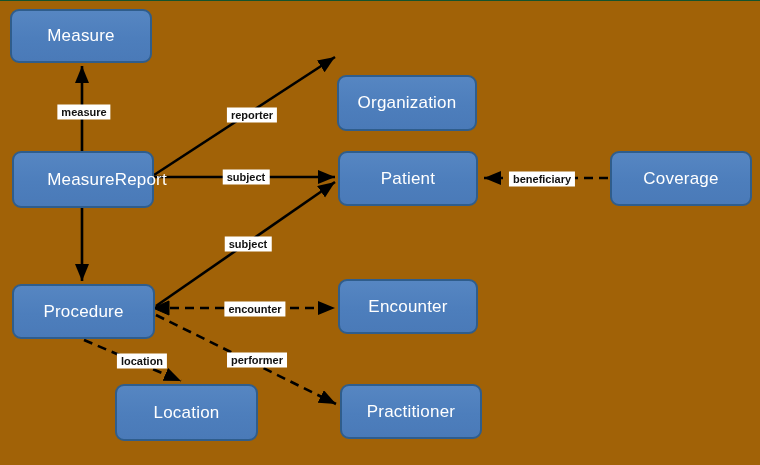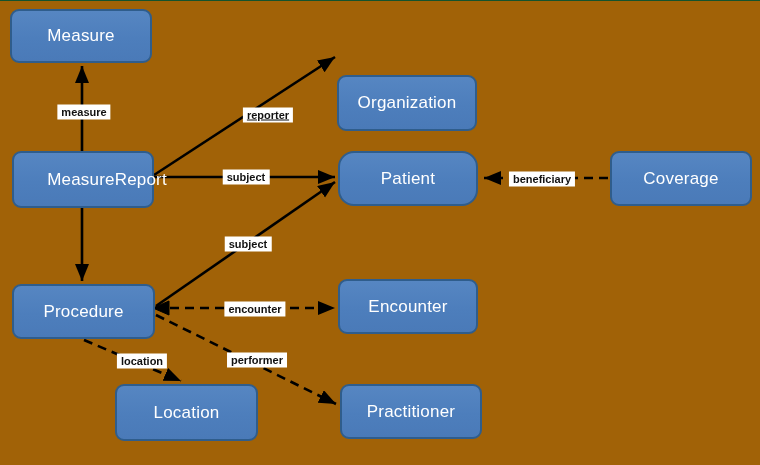--- a/index.html
+++ b/index.html
@@ -46,29 +46,29 @@
     font-size: 11px;
     font-weight: bold;
     padding: 2px 4px;
     white-space: nowrap;
     line-height: 1;
   }
   
   #n-measure       { left: 10px;  top: 8px;   width: 142px; height: 54px; }
   #n-organization  { left: 337px; top: 26px;  width: 140px; height: 56px; margin-top: 48px; }
   #n-measurereport { left: 12px;  top: 150px; width: 142px; height: 57px; padding-left: 48px; }
-  #n-patient       { left: 338px; top: 150px; width: 140px; height: 55px; border-radius: 16px; }
+  #n-patient       { left: 338px; top: 150px; width: 140px; height: 55px; }
   #n-coverage      { left: 610px; top: 150px; width: 142px; height: 55px; }
   #n-procedure     { left: 12px;  top: 283px; width: 143px; height: 55px; }
   #n-encounter     { left: 338px; top: 278px; width: 140px; height: 55px; }
   #n-location      { left: 115px; top: 383px; width: 143px; height: 57px; }
   #n-practitioner  { left: 340px; top: 383px; width: 142px; height: 55px; }
   
   #l-measure           { left: 84px;  top: 111px; }
-  #l-reporter          { left: 268px; top: 114px; text-decoration: underline; }
+  #l-reporter          { left: 252px; top: 114px; }
   #l-subject-mr        { left: 246px; top: 176px; }
   #l-evaluatedresource { left: 84px;  top: 248px; }
   #l-subject-proc      { left: 248px; top: 243px; }
   #l-encounter         { left: 255px; top: 308px; }
   #l-location          { left: 142px; top: 360px; }
   #l-performer         { left: 257px; top: 359px; }
   #l-beneficiary       { left: 542px; top: 178px; }
 </style>
 </head>
 <body>

